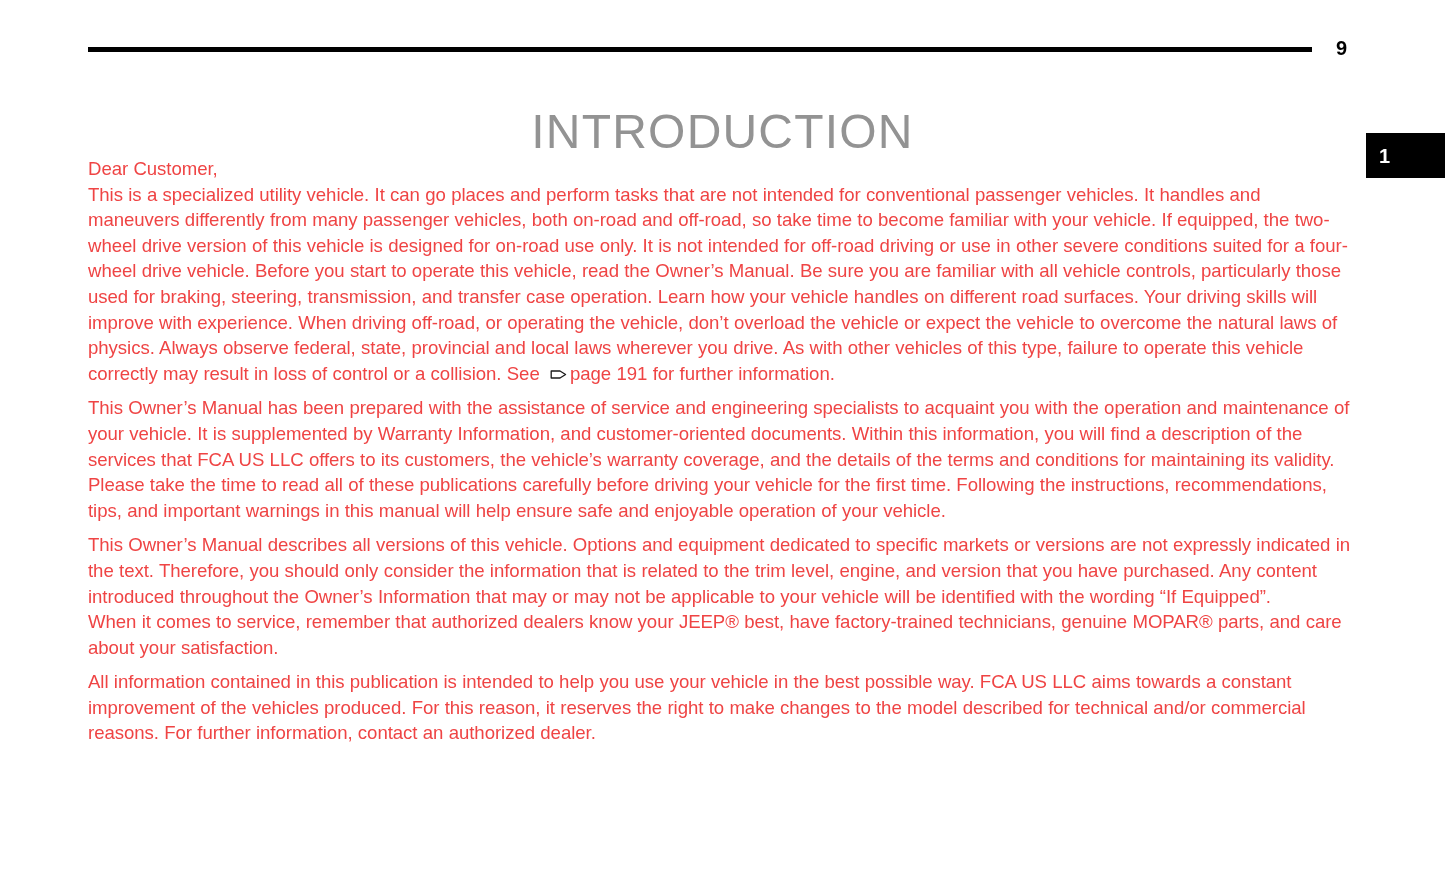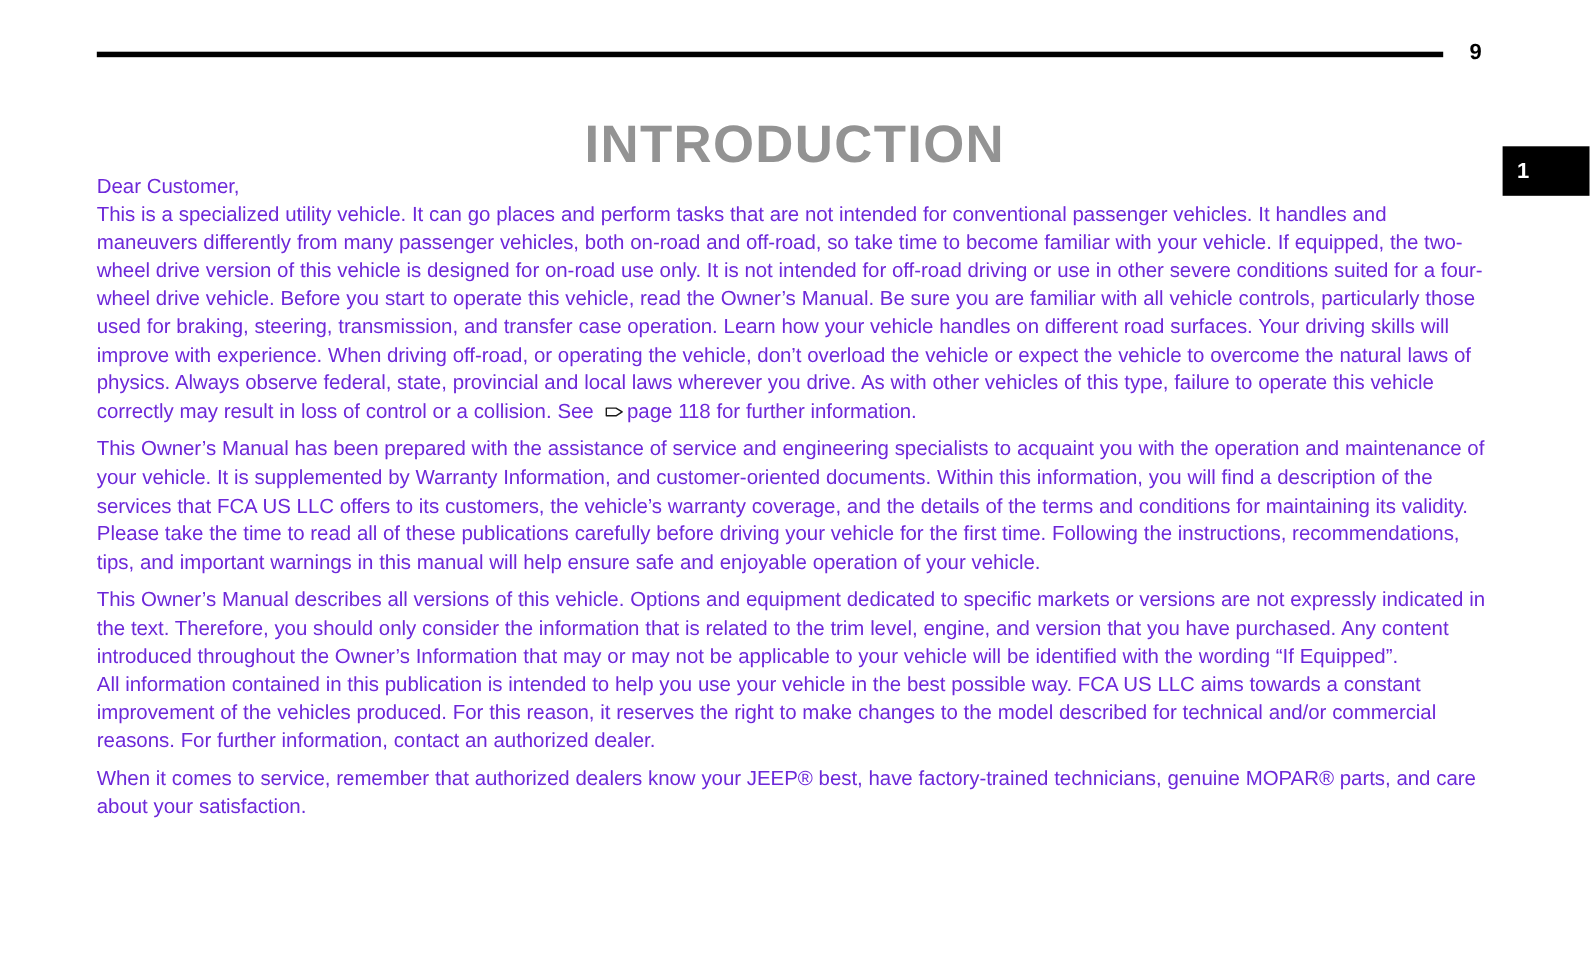--- a/index.html
+++ b/index.html
@@ -76,39 +76,39 @@
   }
 
   
   .doc-title {
     position: absolute;
     left: 0;
     right: 0;
     top: 74px;
     text-align: center;
     font-size: 48px;
-    font-weight: 700;
+    font-weight: 400;
     color: #939393;
     letter-spacing: 1.2px;
     line-height: 1.08;
     white-space: nowrap;
   }
 
   
   .content {
     position: absolute;
     left: 88px;
     top: 156px;
     width: 1266px;
   }
 
   .para {
     font-size: 18.6px;
     line-height: 25.6px;
-    color: #6d28d9;
+    color: #ef4444;
     margin: 0 0 9px 0;
     text-align: left;
     letter-spacing: -0.05px;
     word-spacing: 0.2px;
   }
 
   .para.tight {
     margin-bottom: 0;
   }
 
@@ -141,24 +141,24 @@
 
   <h1 class="doc-title">INTRODUCTION</h1>
 
   <div class="content">
 
     <p class="para tight">Dear Customer,</p>
 
 
     <p class="para"><span>This is a specialized utility vehicle. It can go places and perform tasks that are not intended for conventional passenger vehicles. It handles and maneuvers differently from many passenger vehicles, both on-road and off-road, so take time to become familiar with your vehicle. If equipped, the two-wheel drive version of this vehicle is designed for on-road use only. It is not intended for off-road driving or use in other severe conditions suited for a four-wheel drive vehicle. Before you start to operate this vehicle, read the Owner’s Manual. Be sure you are familiar with all vehicle controls, particularly those used for braking, steering, transmission, and transfer case operation. Learn how your vehicle handles on different road surfaces. Your driving skills will improve with experience. When driving off-road, or operating the vehicle, don’t overload the vehicle or expect the vehicle to overcome the natural laws of physics. Always observe federal, state, provincial and local laws wherever you drive. As with other vehicles of this type, failure to operate this vehicle correctly may result in loss of control or a collision. See </span><span class="ref-icon"><svg viewBox="0 0 17 13" width="17" height="13" aria-hidden="true">
             <path d="M1.2 3.0 L10.0 3.0 L15.6 6.5 L10.0 10.0 L1.2 10.0 Z" fill="none" stroke="#1a1a1a" stroke-width="1.3" stroke-linejoin="round"></path>
-          </svg></span><span>page 118 for further information.</span></p>
+          </svg></span><span>page 191 for further information.</span></p>
 
     <p class="para">This Owner’s Manual has been prepared with the assistance of service and engineering specialists to acquaint you with the operation and maintenance of your vehicle. It is supplemented by Warranty Information, and customer-oriented documents. Within this information, you will find a description of the services that FCA US LLC offers to its customers, the vehicle’s warranty coverage, and the details of the terms and conditions for maintaining its validity. Please take the time to read all of these publications carefully before driving your vehicle for the first time. Following the instructions, recommendations, tips, and important warnings in this manual will help ensure safe and enjoyable operation of your vehicle.</p>
 
     <p class="para tight">This Owner’s Manual describes all versions of this vehicle. Options and equipment dedicated to specific markets or versions are not expressly indicated in the text. Therefore, you should only consider the information that is related to the trim level, engine, and version that you have purchased. Any content introduced throughout the Owner’s Information that may or may not be applicable to your vehicle will be identified with the wording “If Equipped”.</p>
 
+    <p class="para">When it comes to service, remember that authorized dealers know your JEEP® best, have factory-trained technicians, genuine MOPAR® parts, and care about your satisfaction.</p>
+
     <p class="para">All information contained in this publication is intended to help you use your vehicle in the best possible way. FCA US LLC aims towards a constant improvement of the vehicles produced. For this reason, it reserves the right to make changes to the model described for technical and/or commercial reasons. For further information, contact an authorized dealer.</p>
-
-    <p class="para">When it comes to service, remember that authorized dealers know your JEEP® best, have factory-trained technicians, genuine MOPAR® parts, and care about your satisfaction.</p>
 
   </div>
 </div>
 
 </body></html>

